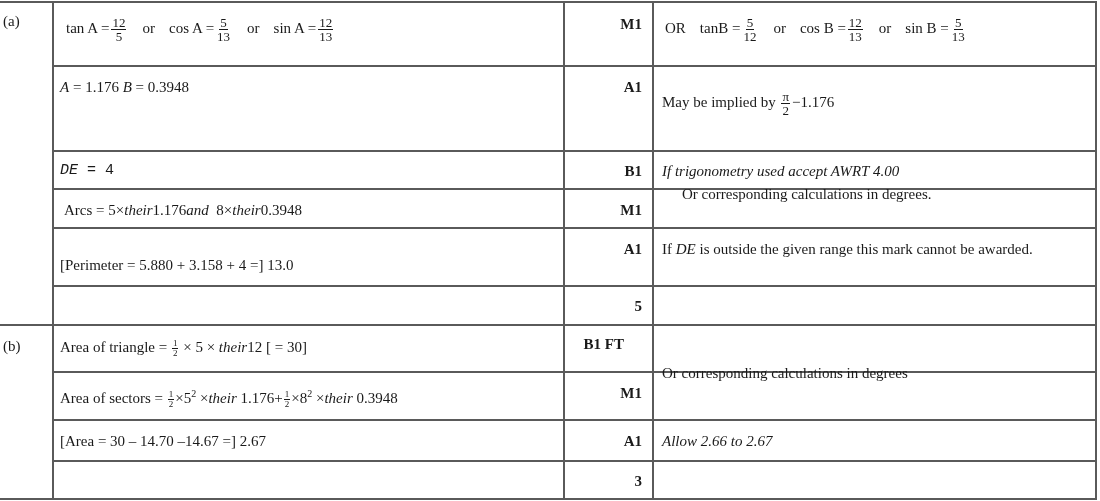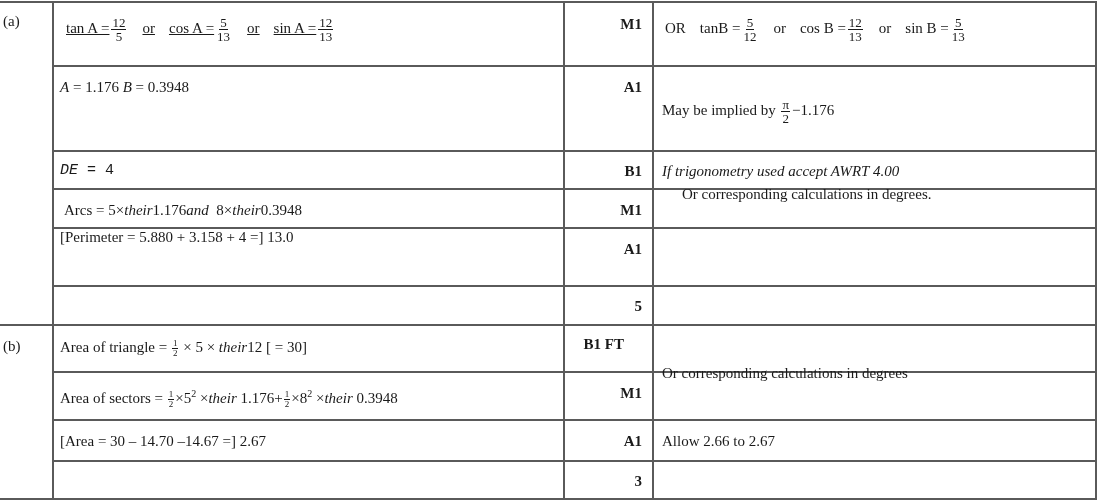--- a/index.html
+++ b/index.html
@@ -37,21 +37,21 @@
 <div class="hl" style="left:0;top:498px;width:1097px;"></div>
 
 <div class="vl" style="left:52px;top:1px;height:499px;"></div>
 <div class="vl" style="left:563px;top:1px;height:499px;"></div>
 <div class="vl" style="left:652px;top:1px;height:499px;"></div>
 <div class="vl" style="left:1095px;top:1px;height:499px;"></div>
 
 <div class="cell part" style="left:3px;top:12px;">(a)</div>
 <div class="cell part" style="left:3px;top:337px;">(b)</div>
 
-<div class="cell" style="left:66px;top:16px;text-decoration:underline;">
+<div class="cell" style="left:66px;top:16px;">
   <span>tan A =</span><span class="frac">
       <span class="num">12</span>
       <span class="den">5</span>
     </span><span class="gap"></span><span>or</span><span class="gap"></span><span>cos A =</span><span class="frac">
       <span class="num">5</span>
       <span class="den">13</span>
     </span><span class="gap"></span><span>or</span><span class="gap"></span><span>sin A =</span><span class="frac">
       <span class="num">12</span>
       <span class="den">13</span>
     </span>
@@ -68,44 +68,45 @@
       <span class="num">5</span>
       <span class="den">13</span>
     </span>
 </div>
 
 <div class="cell" style="left:60px;top:78px;">
   <i>A</i><span> = 1.176 </span><i>B</i><span> = 0.3948</span>
 </div>
 <div class="cell mark" style="left:562px;top:78px;">A1</div>
 <div class="cell" style="left:662px;top:78px;">
-  <div style="margin-top:20px;">
+  <div style="margin-top:12px;">
     <span>May be implied by</span>
     <span class="frac">
         <span class="num" style="border-bottom-color:#1a1a1a;">π</span>
         <span class="den">2</span>
       </span><span>−1.176</span>
   </div>
 </div>
 
 <div class="cell" style="left:60px;top:162px;font-family:Liberation Mono, monospace;">
   <i>DE</i><span> = 4</span>
 </div>
 <div class="cell mark" style="left:562px;top:162px;">B1</div>
 <div class="cell" style="left:662px;top:162px;font-style:italic;">If trigonometry used accept AWRT 4.00</div>
 
 <div class="cell" style="left:64px;top:201px;">
   <span>Arcs = </span><span>5×</span><i>their</i><span>1.176</span><i>and</i>&nbsp; <span>8×</span><i>their</i><span>0.3948</span>
 </div>
 <div class="cell mark" style="left:562px;top:201px;">M1</div>
 <div class="cell" style="left:662px;top:185px;margin-left:20px;">Or corresponding calculations in degrees.</div>
 
-<div class="cell" style="left:60px;top:228px;">[Perimeter = 5.880 + 3.158 + 4 =] 13.0</div>
+<div class="cell" style="left:60px;top:256px;">[Perimeter = 5.880 + 3.158 + 4 =] 13.0</div>
 <div class="cell mark" style="left:562px;top:240px;">A1</div>
 <div class="cell" style="left:662px;top:240px;">
+  <div><span>If </span><i>DE</i><span> is outside the given range this mark cannot be awarded.</span></div>
 </div>
 
 <div class="cell mark" style="left:562px;top:297px;">5</div>
 
 <div class="cell" style="left:60px;top:338px;">
   <span>Area of triangle = </span><span class="sfrac">
       <span class="num">1</span>
       <span class="den">2</span>
     </span><span> × 5 × </span><i>their</i><span>12 [ = 30]</span>
 </div>
@@ -118,15 +119,15 @@
     </span><span>×5</span><sup>2</sup><span> ×</span><i>their</i><span> 1.176+</span><span class="sfrac">
       <span class="num">1</span>
       <span class="den">2</span>
     </span><span>×8</span><sup>2</sup><span> ×</span><i>their</i><span> 0.3948</span>
 </div>
 <div class="cell mark" style="left:562px;top:384px;">M1</div>
 <div class="cell" style="left:662px;top:364px;">Or corresponding calculations in degrees</div>
 
 <div class="cell" style="left:60px;top:432px;">[Area = 30 – 14.70 –14.67 =] 2.67</div>
 <div class="cell mark" style="left:562px;top:432px;">A1</div>
-<div class="cell" style="left:662px;top:432px;">Allow 2.66 to 2.67</div>
+<div class="cell" style="left:662px;top:432px;font-style:italic;">Allow 2.66 to 2.67</div>
 
 <div class="cell mark" style="left:562px;top:472px;">3</div>
 
 </body></html>

